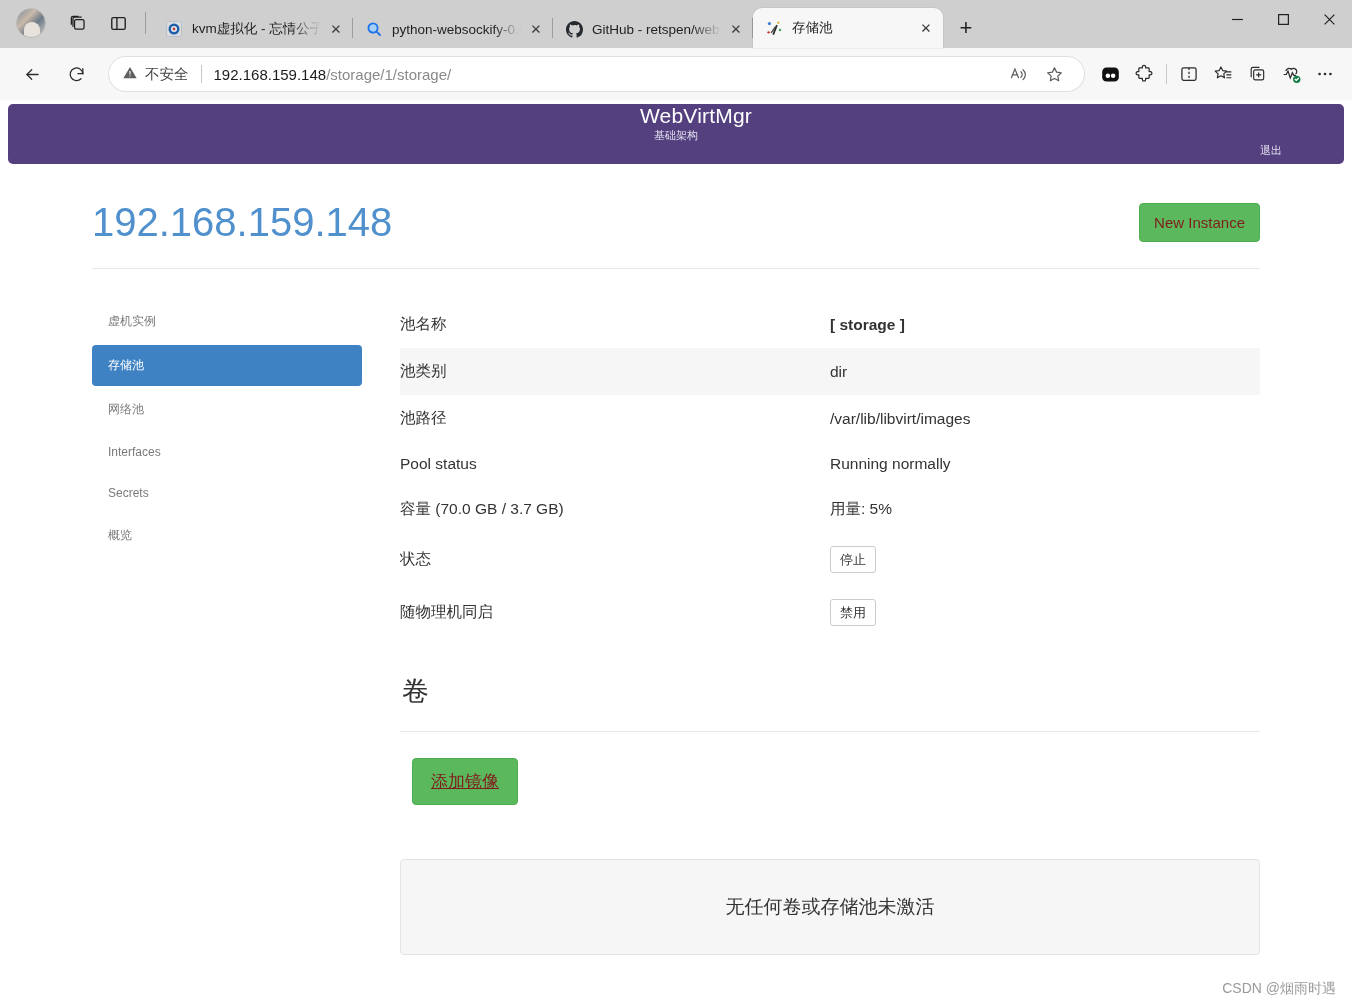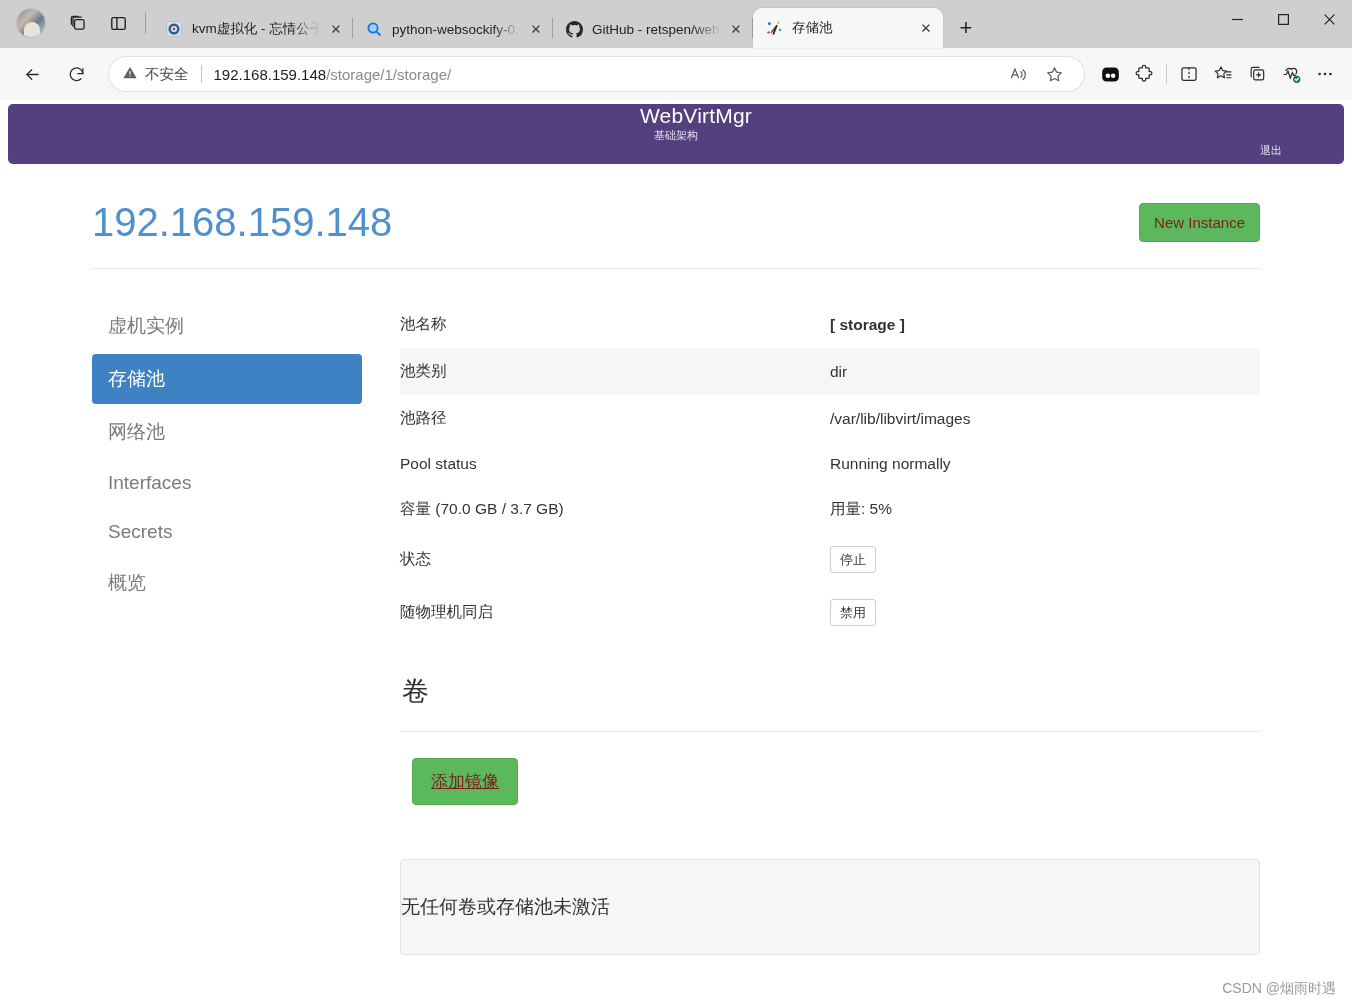--- a/index.html
+++ b/index.html
@@ -213,21 +213,21 @@
   .hr {
     border: 0; border-top: 1px solid #e8e8e8;
     margin: 22px 0 0 0;
   }
 
   .body-row { display: flex; padding-top: 32px; }
   .sidebar { width: 270px; flex: 0 0 270px; }
   .sidebar-item {
     display: block;
     padding: 12px 16px;
-    font-size: 19px;
+    font-size: 12px;
     color: #7a7a7a;
     border-radius: 4px;
     margin-bottom: 3px;
   }
   .sidebar-item.active {
     background: #3e82c4;
     color: #ffffff;
   }
   .main { flex: 1 1 auto; padding-left: 38px; }
 
@@ -265,21 +265,21 @@
 
   .addimg-wrap { padding: 26px 0 0 0; }
   .btn-lg { font-size: 17px; padding: 14px 18px; text-decoration: underline; }
 
   .empty-panel {
     margin-top: 54px;
     background: #f6f6f6;
     border: 1px solid #e3e3e3;
     border-radius: 4px;
     height: 96px;
-    display: flex; align-items: center; justify-content: flex-start;
+    display: flex; align-items: center; justify-content: center;
     font-size: 19px;
     color: #333333;
   }
 
   .watermark {
     position: absolute;
     right: 16px; bottom: 10px;
     font-size: 14px;
     color: #9a9a9a;
   }

